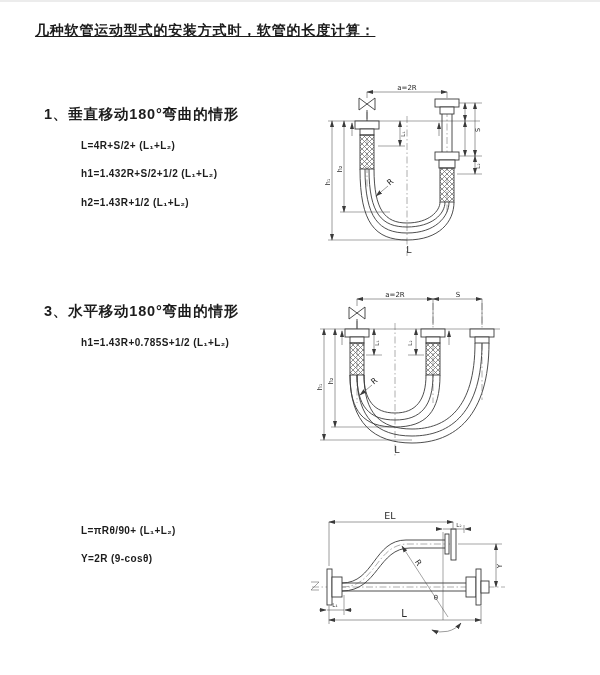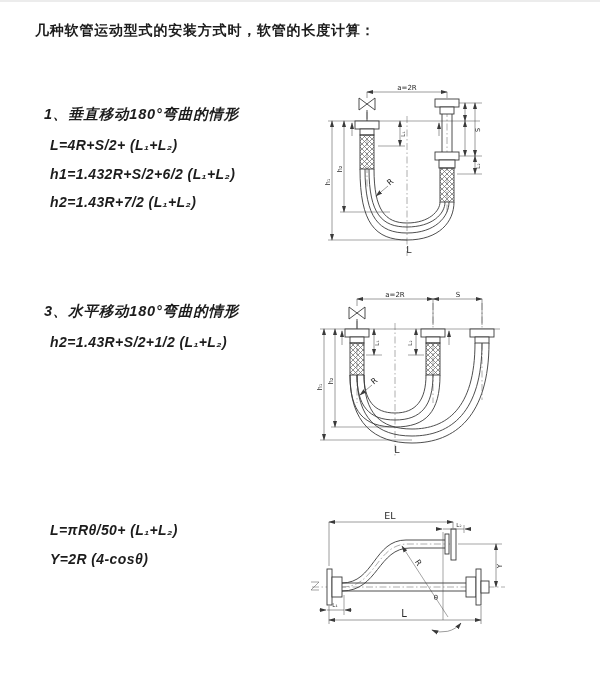--- a/index.html
+++ b/index.html
@@ -1,23 +1,23 @@
 <!DOCTYPE html>
 <html><head>
 <meta charset="utf-8">
 <style>
   html,body{margin:0;padding:0;}
   body{width:600px;height:675px;background:#fdfdfd;position:relative;overflow:hidden;
        font-family:"Liberation Sans","DejaVu Sans",sans-serif;color:#1c1c1c;}
   .page{position:absolute;inset:0;background:#ffffff;border-top:2px solid #ececec;}
-  .title{position:absolute;left:35px;top:20px;font-size:14px;font-weight:700;letter-spacing:.8px;}
-  .sec{position:absolute;left:44px;font-style:italic;}
+  .title{position:absolute;left:35px;top:20px;font-size:14px;font-weight:700;letter-spacing:.8px;text-decoration:underline;}
+  .sec{position:absolute;left:44px;}
   #sec1{top:103px}#sec2{top:300px}#sec3{top:514px}
   .heading{font-size:14.5px;font-weight:700;letter-spacing:.8px;margin-bottom:7px;}
-  .formula{font-size:14px;font-weight:600;letter-spacing:.4px;margin-left:6px;height:28.5px;
+  .formula{font-size:10px;font-weight:600;letter-spacing:.4px;margin-left:37px;height:28.5px;
            display:flex;align-items:center;white-space:pre;}
   svg{position:absolute;}
   #dwg1{left:312px;top:72px;}
   #dwg2{left:308px;top:283px;}
   #dwg3{left:298px;top:500px;}
   .ln{stroke:#3a3a3a;stroke-width:.9;fill:none;}
   .fit{fill:#ffffff;stroke:#3a3a3a;stroke-width:.9;}
   .hat1{fill:url(#hp1);stroke:#3a3a3a;stroke-width:.9;}
   .hat2{fill:url(#hp2);stroke:#3a3a3a;stroke-width:.9;}
   .dim{stroke:#4a4a4a;stroke-width:.55;fill:none;}
@@ -30,32 +30,32 @@
 </head>
 <body>
 
 <div class="page">
 
   <div class="title">几种软管运动型式的安装方式时，软管的长度计算：</div>
 
   <section class="sec" id="sec1">
     <div class="heading">1、垂直移动180°弯曲的情形</div>
     <div class="formula">L=4R+S/2+ (L₁+L₂)</div>
-    <div class="formula">h1=1.432R+S/2+6/2 (L₁+L₂)</div>
-    <div class="formula">h2=1.43R+7/2 (L₁+L₂)</div>
+    <div class="formula">h1=1.432R+S/2+1/2 (L₁+L₂)</div>
+    <div class="formula">h2=1.43R+1/2 (L₁+L₂)</div>
   </section>
 
   <section class="sec" id="sec2">
     <div class="heading">3、水平移动180°弯曲的情形</div>
-    <div class="formula">h2=1.43R+S/2+1/2 (L₁+L₂)</div>
+    <div class="formula">h1=1.43R+0.785S+1/2 (L₁+L₂)</div>
   </section>
 
   <section class="sec" id="sec3">
-    <div class="formula">L=πRθ/50+ (L₁+L₂)</div>
-    <div class="formula">Y=2R (4-cosθ)</div>
+    <div class="formula">L=πRθ/90+ (L₁+L₂)</div>
+    <div class="formula">Y=2R (9-cosθ)</div>
   </section>
 
   <svg id="dwg1" width="280" height="185" viewBox="0 0 280 185">
     <defs>
       <pattern id="hp1" width="5" height="5" patternUnits="userSpaceOnUse">
         <path d="M0,5 L5,0 M0,0 L5,5" stroke="#666" stroke-width="0.7"></path>
       </pattern>
       <marker id="arw1" viewBox="0 0 10 10" refX="9" refY="5" markerWidth="7" markerHeight="7" orient="auto-start-reverse" markerUnits="userSpaceOnUse">
         <path d="M0,2 L10,5 L0,8 Z" fill="#3a3a3a"></path>
       </marker>

